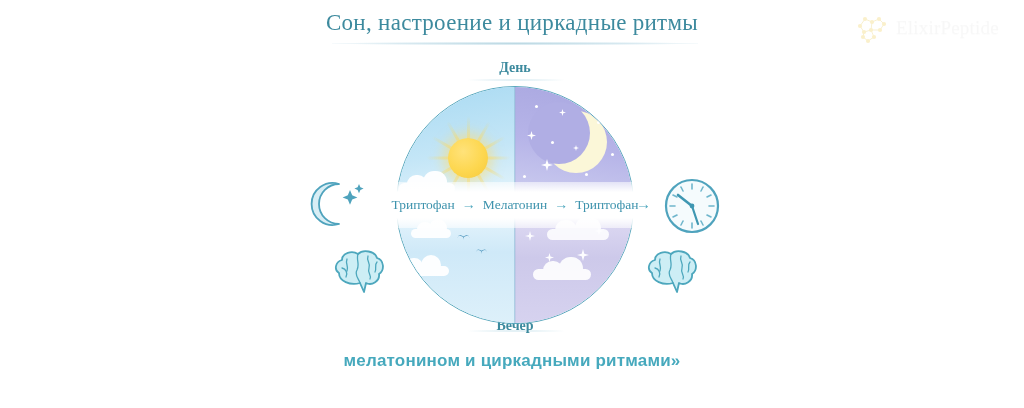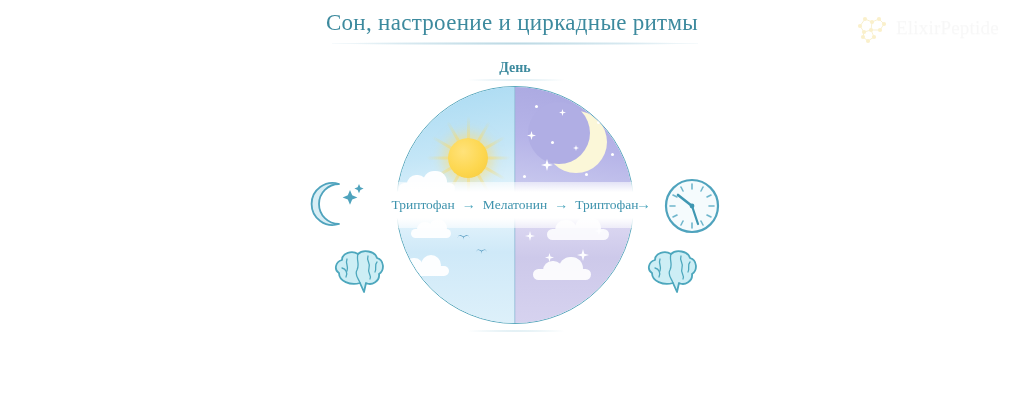--- a/index.html
+++ b/index.html
@@ -192,20 +192,21 @@
     </div>
     <div class="wm-text">
       <div class="wm-name">ElixirPeptide</div>
       <div class="wm-tag"></div>
     </div>
   </div>
 
   <div class="lbl lbl-day">День</div>
   <div class="lbl-rule" style="top:79px"></div>
   <div class="lbl-rule" style="top:330px"></div>
+  <div class="lbl lbl-eve">Вечер</div>
 
   <div class="diagram">
     <div class="disc">
 
       <div class="quad q-day">
         <div class="sun">
           <div class="ray" style="transform:rotate(0deg)"></div>
           <div class="ray" style="transform:rotate(30deg)"></div>
           <div class="ray" style="transform:rotate(60deg)"></div>
           <div class="ray" style="transform:rotate(90deg)"></div>
@@ -345,15 +346,16 @@
         <path d="M28 6 C26 12, 30 16, 27 22 C24 27, 29 31, 30 35"></path>
         <path d="M17 11 C15 16, 19 18, 17 23"></path>
         <path d="M38 8 C36 13, 41 15, 39 20 C37 25, 42 27, 40 31"></path>
         <path d="M47 14 C44 17, 47 21, 45 24"></path>
         <path d="M12 20 C16 21, 18 25, 16 29"></path>
       </g>
     </svg>
   </div>
 
   <div class="caption">
+    <span>мелатонином и циркадными ритмами»</span>
   </div>
 
 </div>
 
 </body></html>

